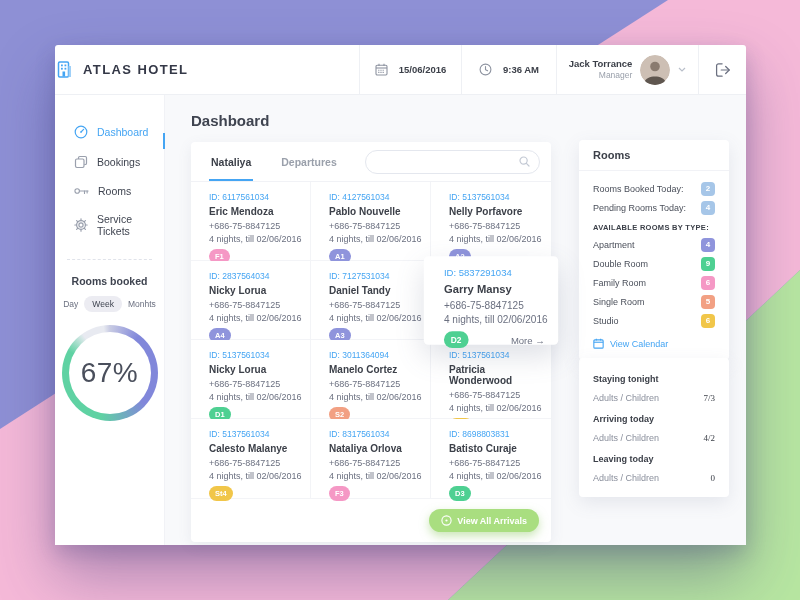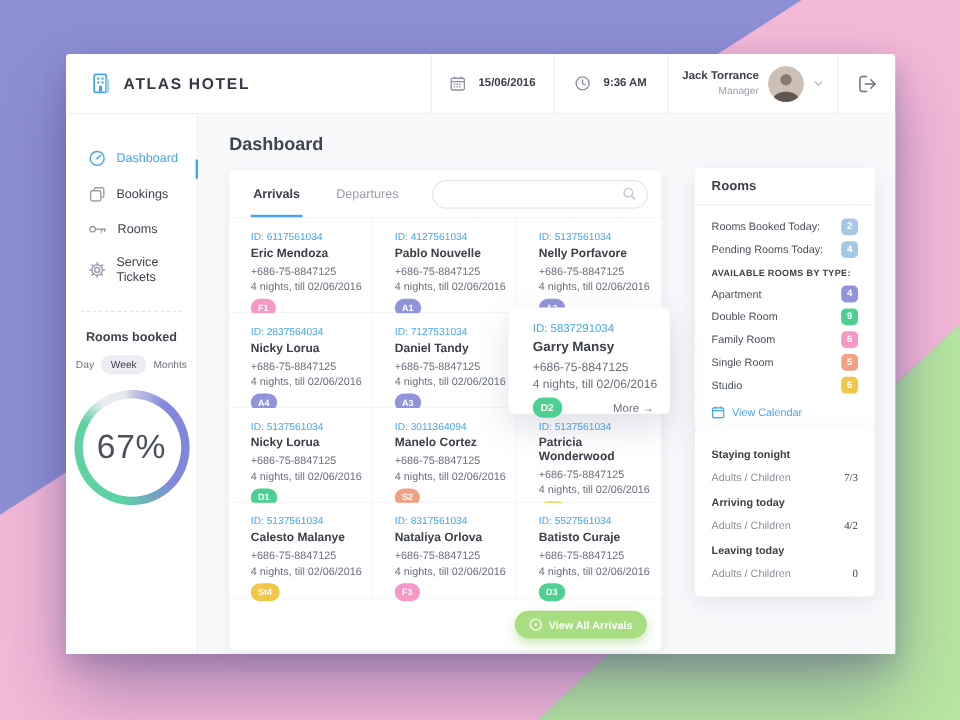--- a/index.html
+++ b/index.html
@@ -10,21 +10,21 @@
               clip-path:polygon(83.5% 0, 100% 0, 100% 45%, 56% 100%, 0 100%, 0 71.5%); }
   .bg-green { position:absolute; inset:0; background:#b7e6a1;
               clip-path:polygon(100% 45%, 100% 100%, 56% 100%); }
 
   .window { position:absolute; left:55px; top:45px; width:691px; height:500px; background:#fff;
             border-radius:3px; box-shadow:0 30px 60px rgba(60,55,120,.40), 0 8px 20px rgba(60,55,120,.22);
             display:flex; flex-direction:column; }
 
   
   .hdr { height:50px; min-height:50px; display:flex; align-items:stretch; border-bottom:1px solid #eef0f4; }
-  .hdr-brand { flex:1; display:flex; align-items:center; padding-left:20px; gap:9px; }
+  .hdr-brand { flex:1; display:flex; align-items:center; gap:9px; }
   .brand-text { font-size:13px; font-weight:bold; color:#343847; letter-spacing:1.4px; }
   .hdr-cell { display:flex; align-items:center; justify-content:center; gap:11px; border-left:1px solid #eef0f4; }
   .hdr-date { width:102px; } .hdr-time { width:95px; } .hdr-user { width:142px; gap:8px; } .hdr-exit { width:48px; }
   .hdr-val { font-size:9.5px; font-weight:bold; color:#3c4049; }
   .user-meta { text-align:right; line-height:1.3; }
   .user-name { font-size:9.5px; font-weight:bold; color:#3c4049; }
   .user-role { font-size:8.5px; color:#9aa0ab; }
   .avatar { width:30px; height:30px; border-radius:50%; overflow:hidden; flex:none; }
   .icon { color:#8d93a0; display:inline-flex; }
 
@@ -47,21 +47,21 @@
   .donut-hole { width:82px; height:82px; border-radius:50%; background:#fff; display:flex; align-items:center; justify-content:center; }
   .donut-val { font-size:28px; color:#4a4f5c; letter-spacing:.5px; }
 
   .content { flex:1; background:#f8f9fb; position:relative; padding:17px 0 0 26px; }
   .page-title { font-size:15px; font-weight:bold; color:#3f4450; }
 
   
   .arrivals { width:360px; margin-top:13px; background:#fff; border-radius:4px;
               box-shadow:0 4px 14px rgba(100,110,140,.10); }
   .tabsbar { height:40px; display:flex; align-items:center; padding:0 11px 0 18px; border-bottom:1px solid #f1f2f6; }
-  .tab { font-size:10.5px; margin-right:26px; padding:12px 2px; position:relative; color:#9aa0ab; cursor:pointer; }
+  .tab { font-size:10.5px; margin-right:26px; padding:12px 2px; position:relative; color:#9aa0ab; cursor:pointer;font-weight:bold; }
   .tab.active { color:#3c4049; font-weight:bold; }
   .tab.active::after { content:""; position:absolute; left:0; right:0; bottom:-1px; height:2px; background:#45a5f3; }
   .search { margin-left:auto; width:188px; height:24px; border:1px solid #e4e7ee; border-radius:12px;
             display:flex; align-items:center; padding:0 9px; background:#fff; }
   .search input { flex:1; border:0; outline:0; font-size:9px; background:transparent; color:#3c4049; min-width:0; }
   .grid { display:grid; grid-template-columns:1fr 1fr 1fr; }
   .cell { height:79px; padding:10px 0 0 18px; border-bottom:1px solid #f3f4f7; border-right:1px solid #f3f4f7; position:relative; cursor:pointer; background:#fff; }
   .cell:nth-child(3n) { border-right:0; }
   .cell:nth-child(n+10) { border-bottom:0; }
   .cell.hl { border:0; border-radius:4px; transform:scale(1.12); z-index:2;
@@ -248,21 +248,21 @@
             <span class="donut-val">67%</span>
           </div>
         </div>
       </div>
 
       <div class="content">
         <div class="page-title">Dashboard</div>
 
         <div class="arrivals">
           <div class="tabsbar">
-            <span class="tab active">Arrivals</span>
+            <span class="tab active">Nataliya</span>
             <span class="tab">Departures</span>
             <div class="search">
               <input type="text" value="" style="">
               <span class="icon">
                 <svg width="11" height="11" viewBox="0 0 11 11" fill="none" stroke="#c3c9d4" stroke-width="1.2" stroke-linecap="round">
                   <circle cx="4.6" cy="4.6" r="3.6"></circle>
                   <line x1="7.4" y1="7.4" x2="10" y2="10"></line>
                 </svg>
               </span>
             </div>
@@ -375,21 +375,21 @@
               <div class="cid">ID: 8317561034</div>
               <div class="cname">Nataliya Orlova</div>
               <div class="cphone">+686-75-8847125</div>
               <div class="cstay">4 nights, till 02/06/2016</div>
               <div class="crow">
                   <span class="badge b-pink">F3</span>
                 </div>
             </div>
 
             <div class="cell">
-              <div class="cid">ID: 5527561034</div>
+              <div class="cid">ID: 8698803831</div>
               <div class="cname">Batisto Curaje</div>
               <div class="cphone">+686-75-8847125</div>
               <div class="cstay">4 nights, till 02/06/2016</div>
               <div class="crow">
                   <span class="badge b-green">D3</span>
                 </div>
             </div>
           </div>
 
           <div class="listfooter">

